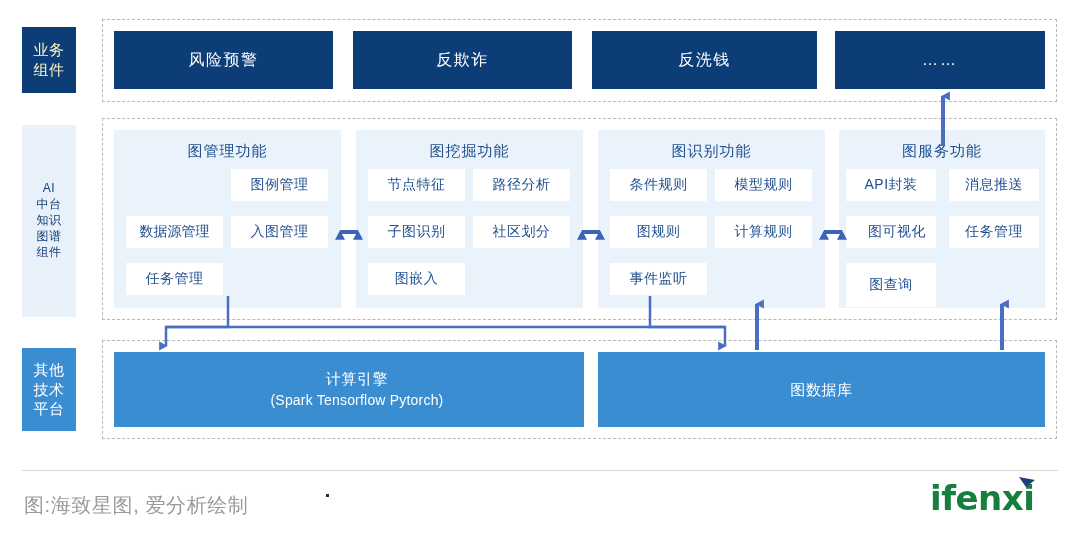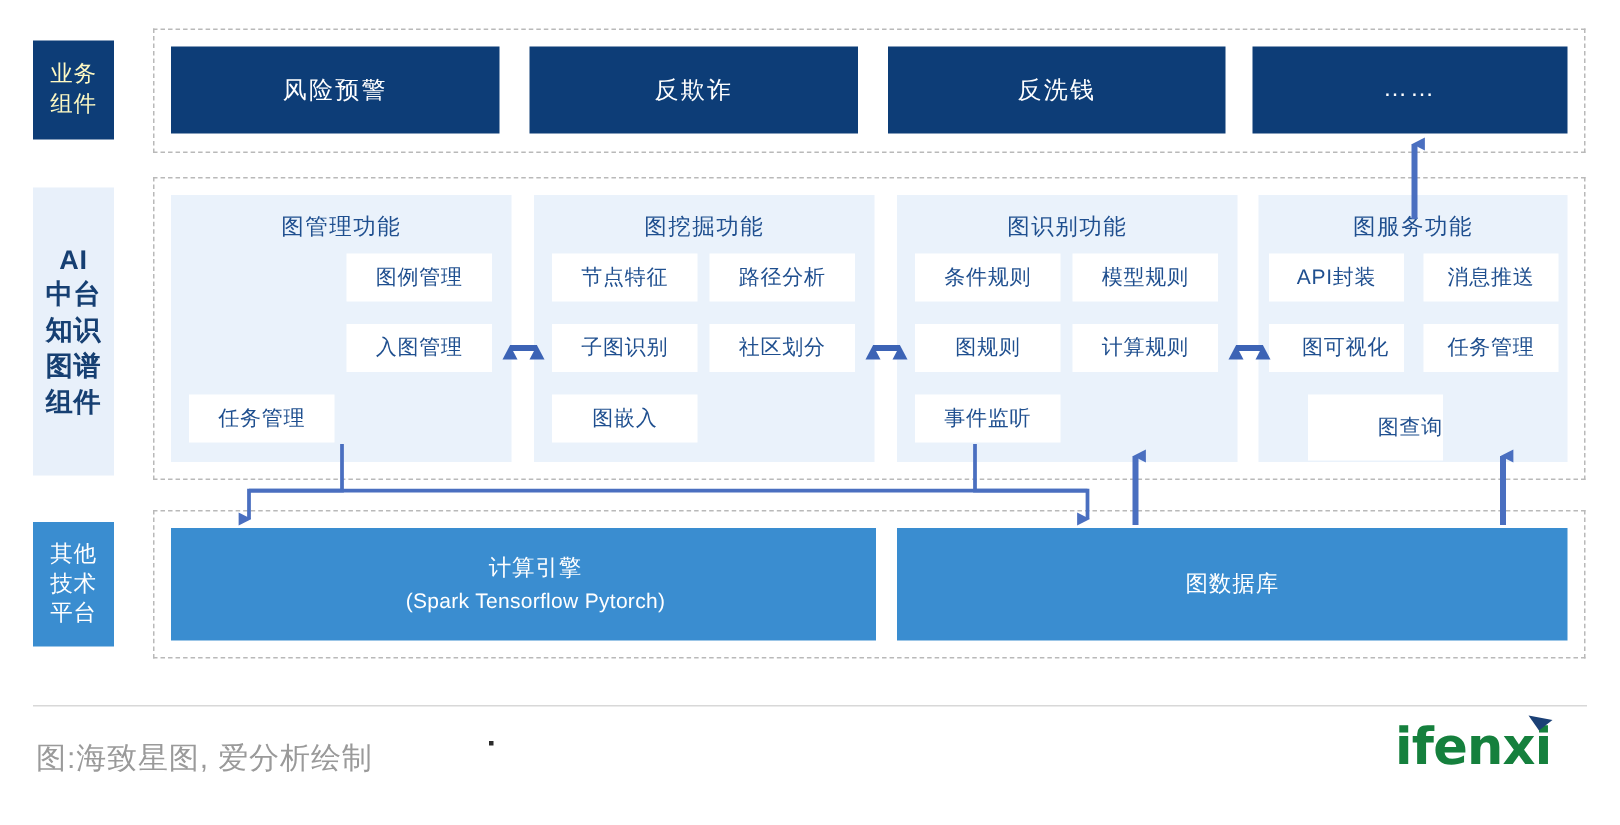--- a/index.html
+++ b/index.html
@@ -12,21 +12,21 @@
   }
   .stage{position:absolute;left:0;top:0;width:1080px;height:550px;}
   .abs{position:absolute;box-sizing:border-box;}
 
   
   .rail{
     display:flex;align-items:center;justify-content:center;
     text-align:center;line-height:1.32;letter-spacing:.5px;
   }
   .rail-dark{background:#0d3d77;color:#fef9c3;font-size:15px;}
-  .rail-light{background:#e8f0fa;color:#163f72;font-size:18px;font-weight:bold;}
+  .rail-light{background:#e8f0fa;color:#163f72;font-size:12px;}
   .rail-blue{background:#3a8dd0;color:#ffffff;font-size:15px;}
 
   
   .dashed{
     border:1px dashed #b9b9b9;
     background:transparent;
   }
 
   
   .navybox{
@@ -120,20 +120,23 @@
 
   <div class="abs chip" style="left:126px;top:169px;width:97px;height:32px;">
     <span>本体构建</span>
   </div>
   <div class="abs fgroup" style="left:114px;top:130px;width:227px;height:178px;">
     <div class="fgroup-title">图管理功能</div>
   </div>
   <div class="abs chip" style="left:231px;top:169px;width:97px;height:32px;">
     <span>图例管理</span>
   </div>
+  <div class="abs chip wide" style="left:126px;top:216px;width:97px;height:32px;">
+    <span>数据源管理</span>
+  </div>
   <div class="abs chip" style="left:231px;top:216px;width:97px;height:32px;">
     <span>入图管理</span>
   </div>
   <div class="abs chip" style="left:126px;top:263px;width:97px;height:32px;">
     <span>任务管理</span>
   </div>
 
   <div class="abs fgroup" style="left:356px;top:130px;width:227px;height:178px;padding-left:16px;">
     <div class="fgroup-title">图挖掘功能</div>
   </div>
@@ -180,21 +183,21 @@
   </div>
   <div class="abs chip" style="left:949px;top:169px;width:90px;height:32px;">
     <span>消息推送</span>
   </div>
   <div class="abs chip" style="left:846px;top:216px;width:90px;height:32px;padding-left:12px;">
     <span>图可视化</span>
   </div>
   <div class="abs chip" style="left:949px;top:216px;width:90px;height:32px;">
     <span>任务管理</span>
   </div>
-  <div class="abs chip" style="left:872px;top:263px;width:90px;height:44px;justify-content:flex-end;">
+  <div class="abs chip" style="left:846px;top:263px;width:90px;height:44px;">
     <span>图查询</span>
   </div>
 
   <div class="abs dashed" style="left:102px;top:340px;width:955px;height:99px;"></div>
 
   <div class="abs platbox" style="left:114px;top:352px;width:470px;height:75px;padding-left:16px;">
     <div>
       <div>计算引擎</div>
       <div class="sub">(Spark Tensorflow Pytorch)</div>
     </div>

